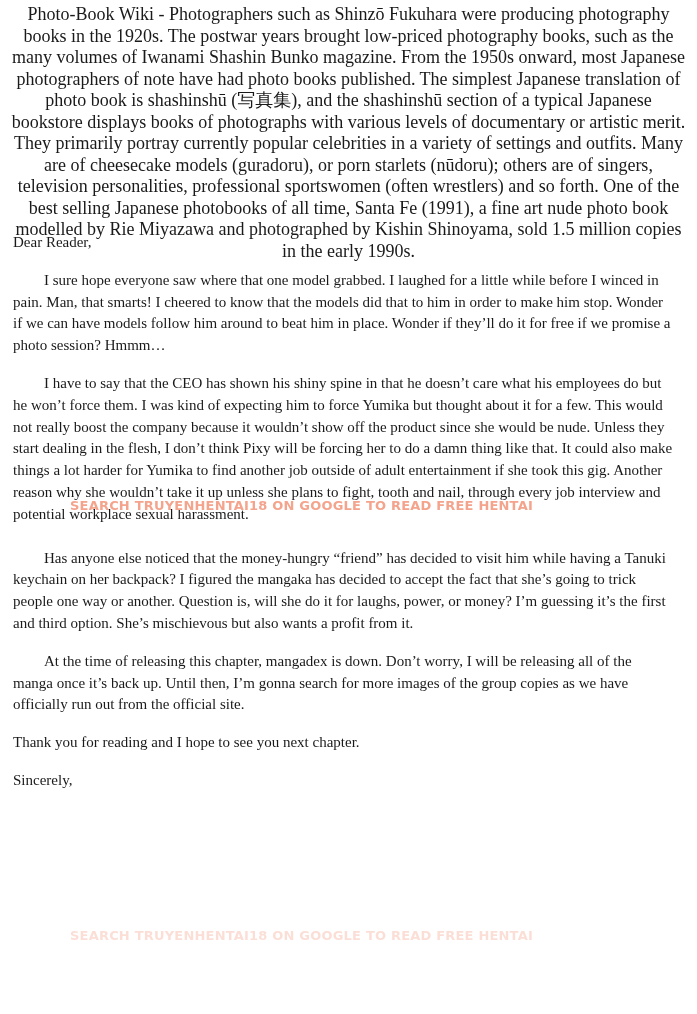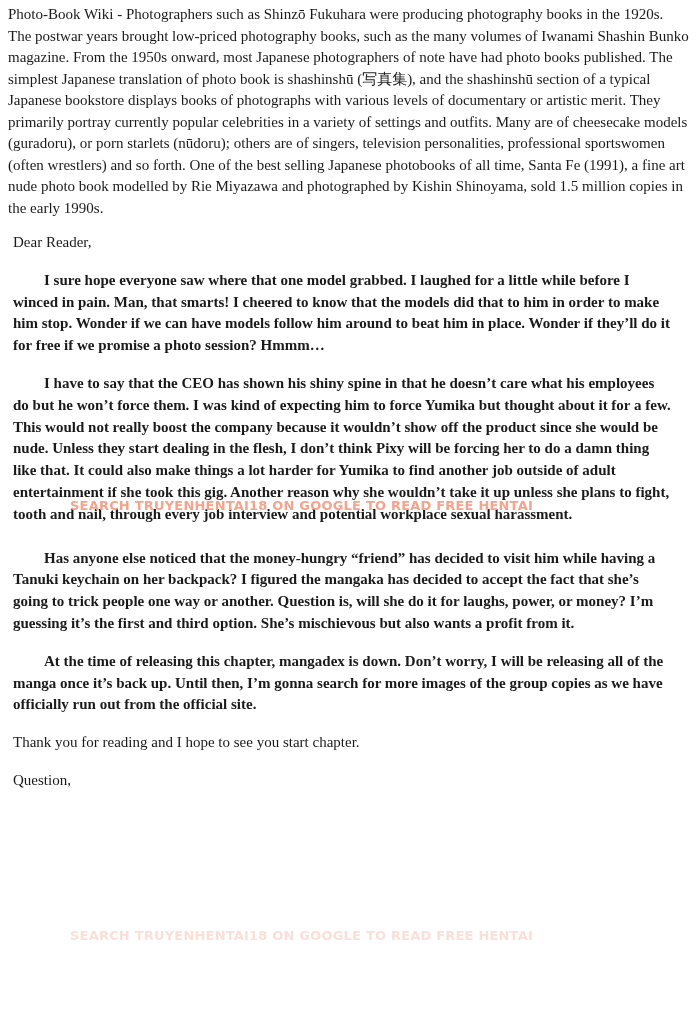--- a/index.html
+++ b/index.html
@@ -1,38 +1,38 @@
 <!DOCTYPE html>
 <html><head>
 <meta charset="utf-8">
 <style>
   html, body { margin: 0; padding: 0; background: #ffffff; }
   body { width: 697px; height: 1014px; position: relative; overflow: hidden;
          font-family: "Liberation Serif", "DejaVu Serif", serif; color: #1a1a1a; }
-  .intro { position: absolute; left: 8px; top: 4px; width: 681px; 
-           font-size: 15px; line-height: 21.5px; }
+  .intro { position: absolute; left: 8px; top: 4px; width: 681px; text-align: center;
+           font-size: 18px; line-height: 21.5px; }
   .letter { position: absolute; left: 13px; top: 232px; width: 676px;
             font-size: 15px; line-height: 21.8px; }
   .letter p { margin: 0 16px 16px 0; }
-  .indent { text-indent: 31px; font-weight: bold; }
+  .indent { text-indent: 31px; }
   .watermark { position: absolute; left: 0; width: 603px; text-align: center;
                font-family: "DejaVu Sans", sans-serif; font-weight: bold;
                font-size: 13px; letter-spacing: 0.2px; }
   .wm1 { top: 498px; color: #f4a48c; }
   .wm2 { top: 928px; color: #f4a48c; opacity: 0.35; }
 </style>
 </head>
 <body>
 
 <div class="intro">Photo-Book Wiki - Photographers such as Shinzō Fukuhara were producing photography books in the 1920s. The postwar years brought low-priced photography books, such as the many volumes of Iwanami Shashin Bunko magazine. From the 1950s onward, most Japanese photographers of note have had photo books published. The simplest Japanese translation of photo book is shashinshū (写真集), and the shashinshū section of a typical Japanese bookstore displays books of photographs with various levels of documentary or artistic merit. They primarily portray currently popular celebrities in a variety of settings and outfits. Many are of cheesecake models (guradoru), or porn starlets (nūdoru); others are of singers, television personalities, professional sportswomen (often wrestlers) and so forth. One of the best selling Japanese photobooks of all time, Santa Fe (1991), a fine art nude photo book modelled by Rie Miyazawa and photographed by Kishin Shinoyama, sold 1.5 million copies in the early 1990s.</div>
 
 <div class="letter">
   <p>Dear Reader,</p>
   <p class="indent">I sure hope everyone saw where that one model grabbed.  I laughed for a little while before I winced in pain.  Man, that smarts!  I cheered to know that the models did that to him in order to make him stop.  Wonder if we can have models follow him around to beat him in place.  Wonder if they’ll do it for free if we promise a photo session?  Hmmm…</p>
   <p class="indent" style="margin-bottom:6px">I have to say that the CEO has shown his shiny spine in that he doesn’t care what his employees do but he won’t force them.  I was kind of expecting him to force Yumika but thought about it for a few.  This would not really boost the company because it wouldn’t show off the product since she would be nude.  Unless they start dealing in the flesh, I don’t think Pixy will be forcing her to do a damn thing like that.  It could also make things a lot harder for Yumika to find another job outside of adult entertainment if she took this gig.  Another reason why she wouldn’t take it up unless she plans to fight, tooth and nail, through every job interview and potential workplace sexual harassment.</p>
   <p class="indent" style="margin-top:22px">Has anyone else noticed that the money-hungry “friend” has decided to visit him while having a Tanuki keychain on her backpack?  I figured the mangaka has decided to accept the fact that she’s going to trick people one way or another.  Question is, will she do it for laughs, power, or money?  I’m guessing it’s the first and third option.  She’s mischievous but also wants a profit from it.</p>
   <p class="indent">At the time of releasing this chapter, mangadex is down.  Don’t worry, I will be releasing all of the manga once it’s back up.  Until then, I’m gonna search for more images of the group copies as we have officially run out from the official site.</p>
-  <p>Thank you for reading and I hope to see you start chapter.</p>
-  <p>Question,</p>
+  <p>Thank you for reading and I hope to see you next chapter.</p>
+  <p>Sincerely,</p>
 </div>
 
 <div class="watermark wm1">SEARCH TRUYENHENTAI18 ON GOOGLE TO READ FREE HENTAI</div>
 <div class="watermark wm2">SEARCH TRUYENHENTAI18 ON GOOGLE TO READ FREE HENTAI</div>
 
 </body></html>

